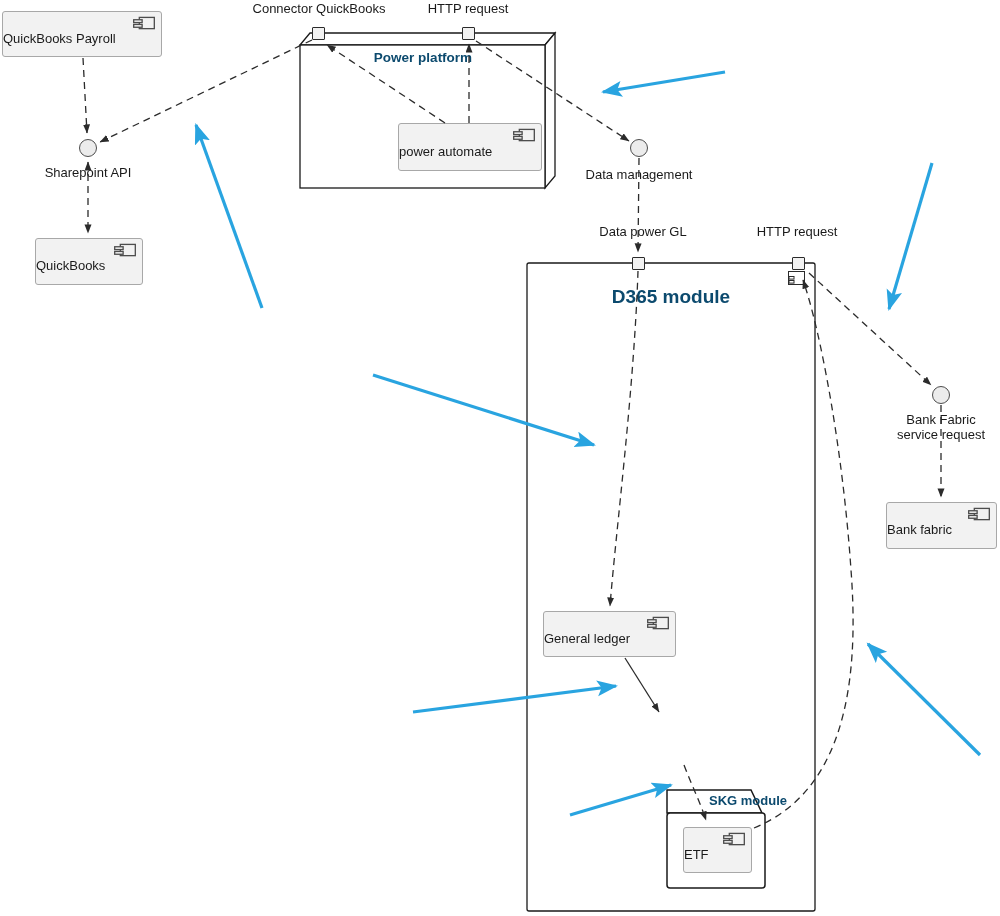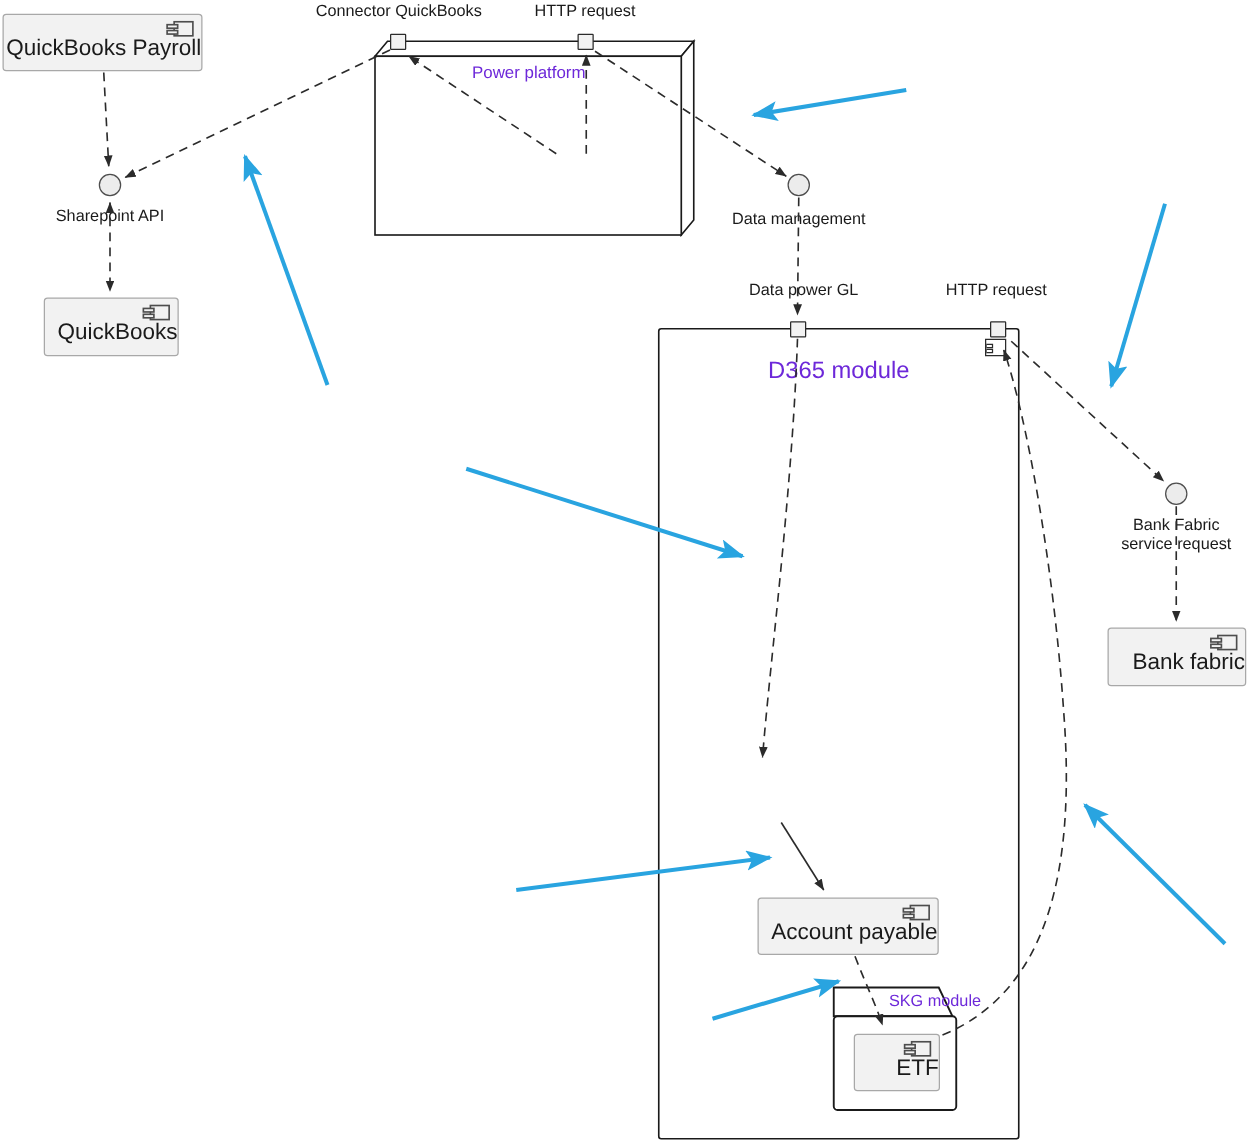--- a/index.html
+++ b/index.html
@@ -2,24 +2,24 @@
 <html><head>
 <meta charset="utf-8">
 <style>
   html,body{margin:0;padding:0;background:#fff;}
   #canvas{position:relative;width:1000px;height:916px;background:#ffffff;overflow:hidden;
           font-family:"Liberation Sans", sans-serif;color:#1a1a1a;}
   svg.layer{position:absolute;left:0;top:0;width:1000px;height:916px;pointer-events:none;}
   #shapes-svg{z-index:0;}
   #edges-svg{z-index:3;}
   .lbl{position:absolute;font-size:13px;line-height:15px;text-align:center;z-index:2;white-space:nowrap;}
-  .lbl.bold{font-weight:normal;color:#6d28d9;}
+  .lbl.bold{font-weight:bold;color:#0c4a6e;}
   .component{position:absolute;background:#f2f2f2;border:1px solid #a8a8a8;border-radius:3px;
-             display:flex;align-items:center;justify-content:flex-end;z-index:2;box-sizing:border-box;
-             font-size:18px;padding-top:8px;}
+             display:flex;align-items:center;justify-content:flex-start;z-index:2;box-sizing:border-box;
+             font-size:13px;padding-top:8px;}
   .comp-icon{position:absolute;top:4px;right:5px;width:24px;height:15px;}
   .port{position:absolute;width:13px;height:13px;background:#f2f2f2;border:1.4px solid #2b2b2b;
         z-index:4;box-sizing:border-box;border-radius:1px;}
   .iface{position:absolute;width:18px;height:18px;background:#ececec;border:1.4px solid #4d4d4d;
          border-radius:50%;z-index:4;box-sizing:border-box;}
   .badge{position:absolute;left:788px;top:271px;width:17px;height:14px;background:#fff;
          border:1px solid #2b2b2b;z-index:2;box-sizing:border-box;}
 </style>
 </head>
 <body>
@@ -69,32 +69,40 @@
 
   <div class="component" style="left:35px;top:238px;width:108px;height:47px;">
     <svg class="comp-icon" viewBox="0 0 24 16">
       <rect x="7" y="1.5" width="16" height="12" fill="#f2f2f2" stroke="#4d4d4d" stroke-width="1.4"></rect>
       <rect x="1" y="4" width="9" height="3" fill="#f2f2f2" stroke="#4d4d4d" stroke-width="1.4"></rect>
       <rect x="1" y="9" width="9" height="3" fill="#f2f2f2" stroke="#4d4d4d" stroke-width="1.4"></rect>
     </svg>
     <span>QuickBooks</span>
   </div>
 
-
-
-  <div class="component" style="left:606px;top:718px;width:145px;height:46px;">
+  <div class="component" style="left:398px;top:123px;width:144px;height:48px;">
     <svg class="comp-icon" viewBox="0 0 24 16">
       <rect x="7" y="1.5" width="16" height="12" fill="#f2f2f2" stroke="#4d4d4d" stroke-width="1.4"></rect>
       <rect x="1" y="4" width="9" height="3" fill="#f2f2f2" stroke="#4d4d4d" stroke-width="1.4"></rect>
       <rect x="1" y="9" width="9" height="3" fill="#f2f2f2" stroke="#4d4d4d" stroke-width="1.4"></rect>
     </svg>
-    <span>Account payable</span>
+    <span>power automate</span>
   </div>
 
-  <div class="component" style="left:683px;top:827px;width:69px;height:46px;padding-left:46px;">
+  <div class="component" style="left:543px;top:611px;width:133px;height:46px;">
+    <svg class="comp-icon" viewBox="0 0 24 16">
+      <rect x="7" y="1.5" width="16" height="12" fill="#f2f2f2" stroke="#4d4d4d" stroke-width="1.4"></rect>
+      <rect x="1" y="4" width="9" height="3" fill="#f2f2f2" stroke="#4d4d4d" stroke-width="1.4"></rect>
+      <rect x="1" y="9" width="9" height="3" fill="#f2f2f2" stroke="#4d4d4d" stroke-width="1.4"></rect>
+    </svg>
+    <span>General ledger</span>
+  </div>
+
+
+  <div class="component" style="left:683px;top:827px;width:69px;height:46px;">
     <svg class="comp-icon" viewBox="0 0 24 16">
       <rect x="7" y="1.5" width="16" height="12" fill="#f2f2f2" stroke="#4d4d4d" stroke-width="1.4"></rect>
       <rect x="1" y="4" width="9" height="3" fill="#f2f2f2" stroke="#4d4d4d" stroke-width="1.4"></rect>
       <rect x="1" y="9" width="9" height="3" fill="#f2f2f2" stroke="#4d4d4d" stroke-width="1.4"></rect>
     </svg>
     <span>ETF</span>
   </div>
 
   <div class="component" style="left:886px;top:502px;width:111px;height:47px;">
     <svg class="comp-icon" viewBox="0 0 24 16">

